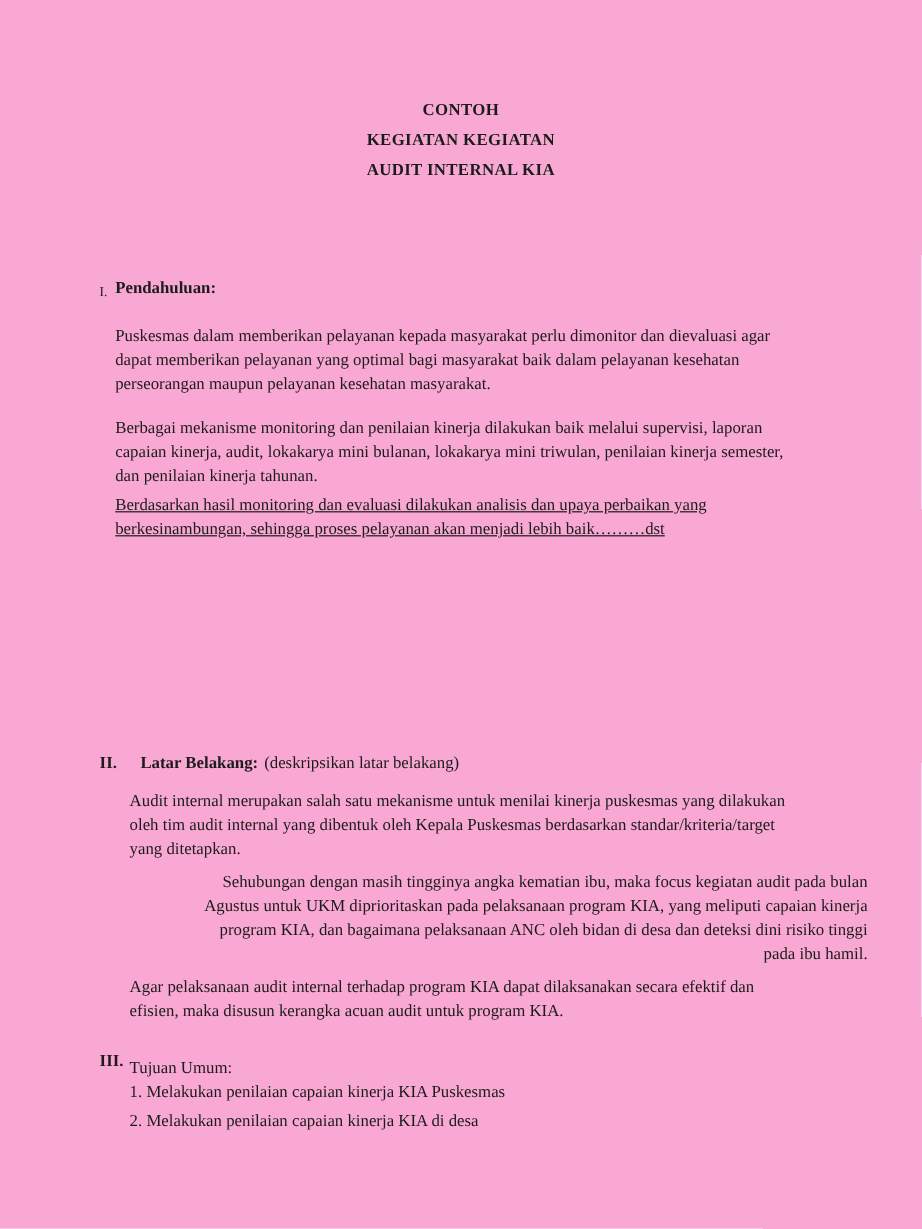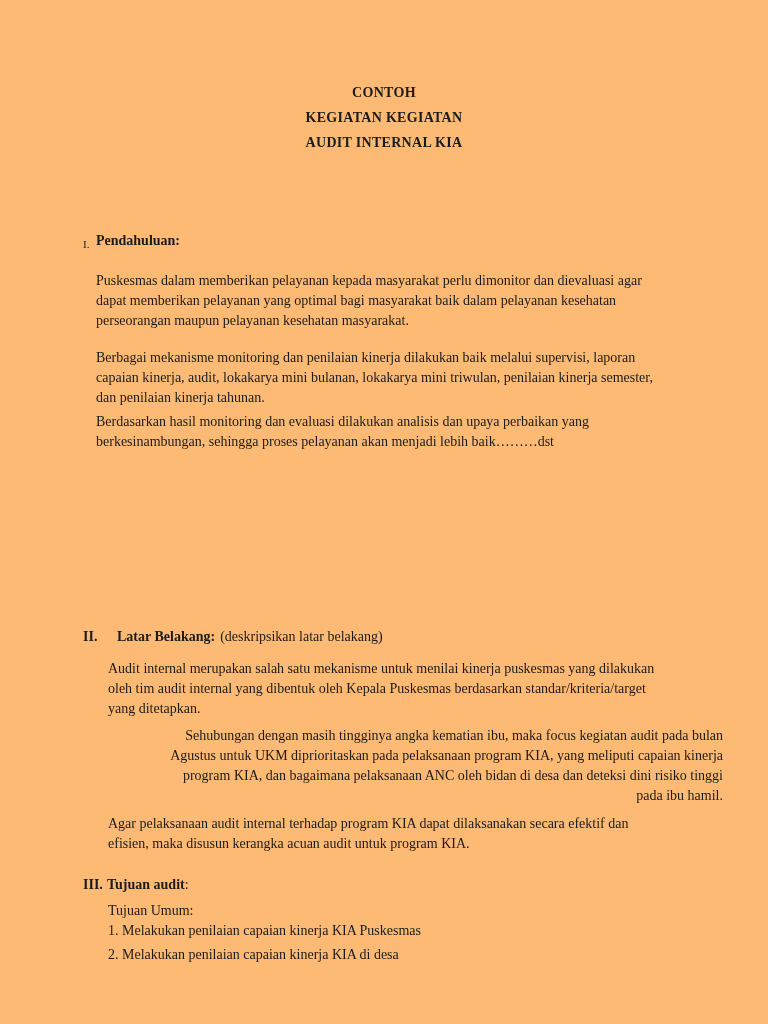--- a/index.html
+++ b/index.html
@@ -4,21 +4,21 @@
 <style>
   html, body {
     margin: 0;
     padding: 0;
     background: #ffffff;
   }
   .doc {
     position: relative;
     width: 768px;
     height: 1024px;
-    background: #fdba74;
+    background: #f9a8d4;
     overflow: hidden;
     font-family: "Liberation Serif", serif;
     font-size: 14px;
     line-height: 20px;
     color: #1b1b1b;
   }
   .title-block {
     position: absolute;
     top: 80px;
     left: 0;
@@ -62,21 +62,21 @@
   }
   .body-col { margin-right: 45px; }
   .sec-1 .body-col { margin-left: 96px; }
   .sec-2 .body-col, .sec-3 .body-col { margin-left: 108px; }
   p.para {
     margin: 0;
     white-space: pre-line;
   }
   .sec-1 .para-1 { margin-top: 20px; }
   .sec-1 .para-2 { margin-top: 17px; }
-  .sec-1 .para-3 { margin-top: 4px; }
+  .sec-1 .para-3 { margin-top: 4px; text-decoration: underline; }
   .sec-2 .para-1 { margin-top: 12px; }
   .sec-2 .para-2 { margin-top: 7px; text-align: right; }
   .sec-2 .para-3 { margin-top: 8px; }
   .line { margin: 0; }
   .mt-6 { margin-top: 6px; }
   .mt-4 { margin-top: 4px; }
   .mt-3 { margin-top: 3px; }
   .mt-0 { margin-top: 0; }
   .indent { padding-left: 15px; }
 </style>
@@ -121,23 +121,20 @@
 Agustus untuk UKM diprioritaskan pada pelaksanaan program KIA, yang meliputi capaian kinerja
 program KIA, dan bagaimana pelaksanaan ANC oleh bidan di desa dan deteksi dini risiko tinggi
 pada ibu hamil.</p>
       <p class="para para-3">Agar pelaksanaan audit internal terhadap program KIA dapat dilaksanakan secara efektif dan
 efisien, maka disusun kerangka acuan audit untuk program KIA.</p>
     </div>
   </div>
 
   <div class="section sec-3">
     <span class="sec-num">III.</span>
-    <div class="sec-heading-row">
-      <span class="sec-heading">Tujuan audit</span><span class="heading-colon">:</span>
-    </div>
     <div class="body-col">
       <div class="line mt-6">Tujuan Umum:</div>
       <div class="line mt-0">1. Melakukan penilaian capaian kinerja KIA Puskesmas</div>
       <div class="line mt-4">2. Melakukan penilaian capaian kinerja KIA di desa</div>
     </div>
   </div>
 
 </div>
 
 </body></html>

